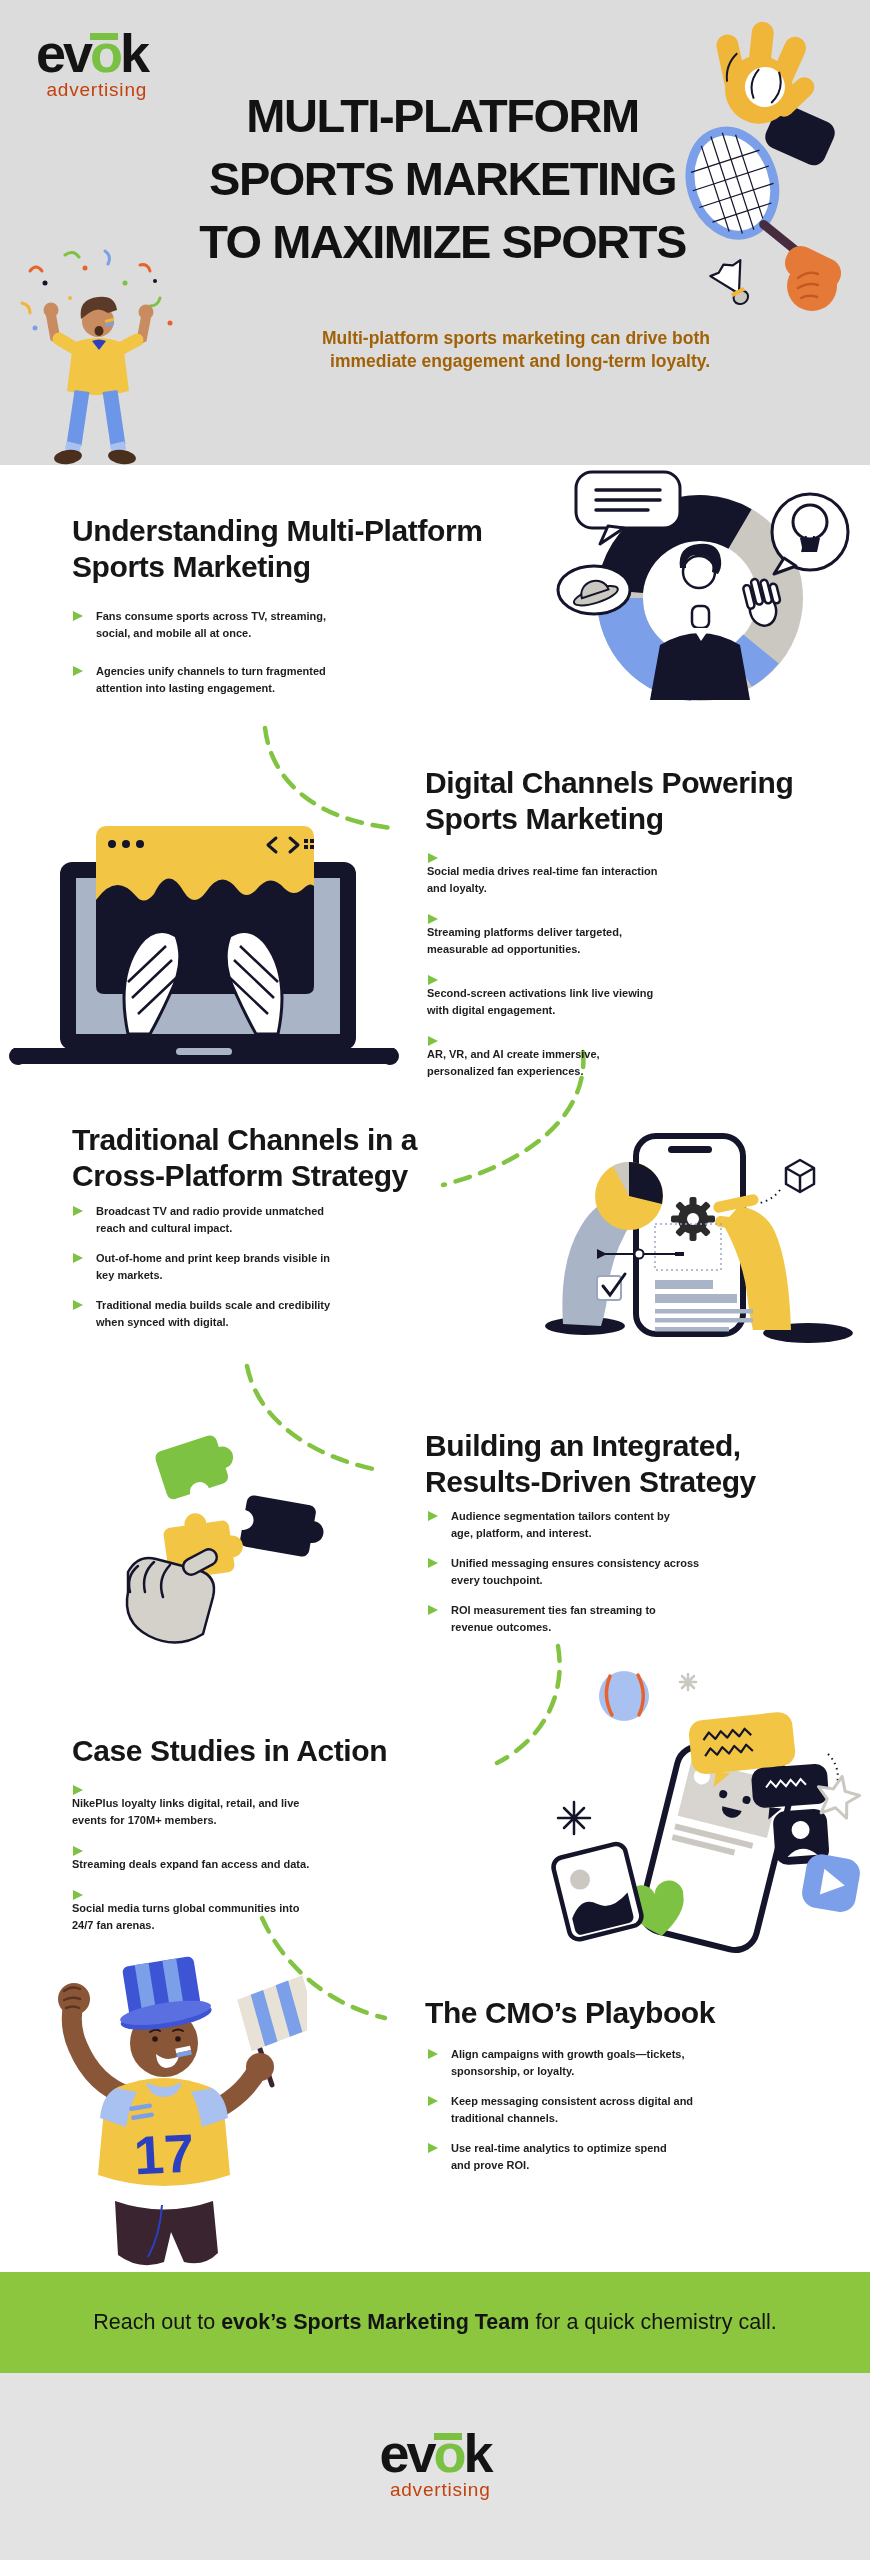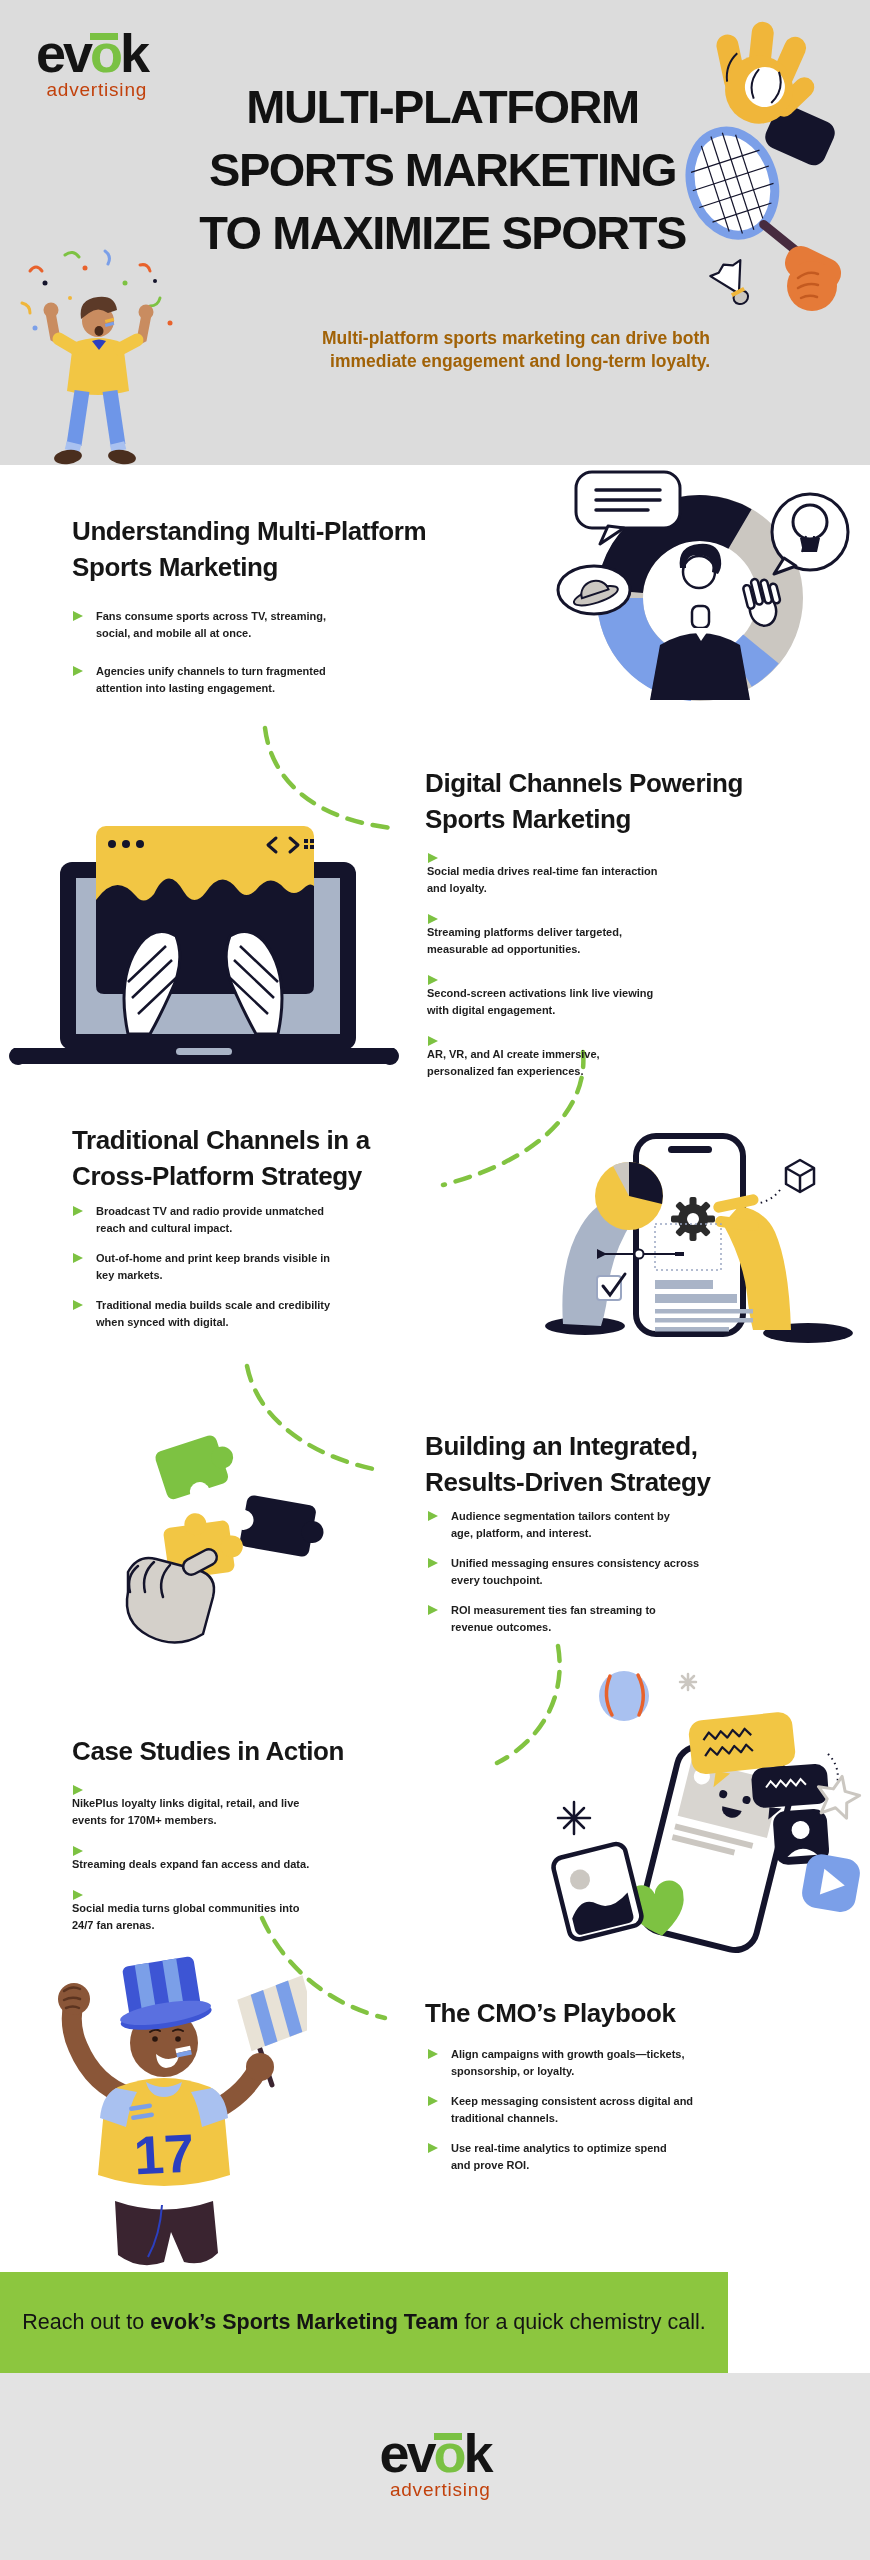--- a/index.html
+++ b/index.html
@@ -1,40 +1,40 @@
 <!DOCTYPE html>
 <html><head>
 <meta charset="utf-8">
 <style>
   html,body{margin:0;padding:0;background:#ffffff;font-family:"Liberation Sans",sans-serif;color:#1b1b1b;}
   #page{position:relative;width:870px;height:2560px;margin:0 auto;background:#ffffff;overflow:hidden;padding-left:41px;}
   .abs{position:absolute;}
   
   .header-bg{left:0;top:0;width:870px;height:465px;background:#dcdcdc;}
-  .main-title{left:190px;top:75px;width:505px;text-align:center;font-weight:900;font-size:47px;line-height:63px;letter-spacing:-1.5px;color:#121212;}
+  .main-title{left:190px;top:84px;width:505px;text-align:center;font-weight:900;font-size:47px;line-height:63px;letter-spacing:-1.5px;color:#121212;}
   .subtitle{left:160px;top:327px;width:550px;text-align:right;font-size:17.5px;line-height:23px;font-weight:700;white-space:pre-line;color:#a16207;}
   
   .logo{display:inline-block;line-height:1;}
   .logo .word{font-size:54px;font-weight:900;letter-spacing:-3px;color:#141414;}
   .logo .o{color:#7ac143;position:relative;display:inline-block;}
   .logo .o::before{content:"";position:absolute;left:0px;right:2px;top:7px;height:7px;background:#7ac143;}
   .logo .adv{font-size:19px;font-weight:500;letter-spacing:0.8px;color:#c2410c;text-align:right;margin-top:0px;}
   .logo-top{left:36px;top:26px;}
   .logo-bottom{left:0;top:2426px;width:870px;display:flex;justify-content:center;}
   
-  .sec-title{font-weight:800;font-size:26px;line-height:36px;letter-spacing:-0.4px;color:#161616;}
+  .sec-title{font-weight:800;font-size:30px;line-height:36px;letter-spacing:-0.4px;color:#161616;}
   .bullets{display:block;}
   .bullet{display:flex;align-items:flex-start;}
   .arrow{flex:none;width:0;height:0;border-left:10px solid #7dc242;border-top:5.5px solid transparent;border-bottom:5.5px solid transparent;margin:3px 13px 0 1px;}
   .btext{font-size:11px;line-height:17px;font-weight:700;white-space:pre-line;color:#1d1d1d;}
   .mb21 .bullet{margin-bottom:21px;}
   .mb14 .bullet{margin-bottom:14px;flex-direction:column;}
   .mb13 .bullet{margin-bottom:13px;}
   
-  .cta-bar{left:0;top:2272px;width:728px;height:101px;background:#8cc63f;display:flex;align-items:center;justify-content:center;}
+  .cta-bar{left:0;top:2272px;width:870px;height:101px;background:#8cc63f;display:flex;align-items:center;justify-content:center;}
   .cta{font-size:21.5px;font-weight:500;color:#141414;}
   .cta b{font-weight:800;}
   .bottom-bg{left:0;top:2373px;width:870px;height:187px;background:#e3e3e3;}
   svg{display:block;}
 </style>
 </head>
 <body>
 
 <div id="page">
 

